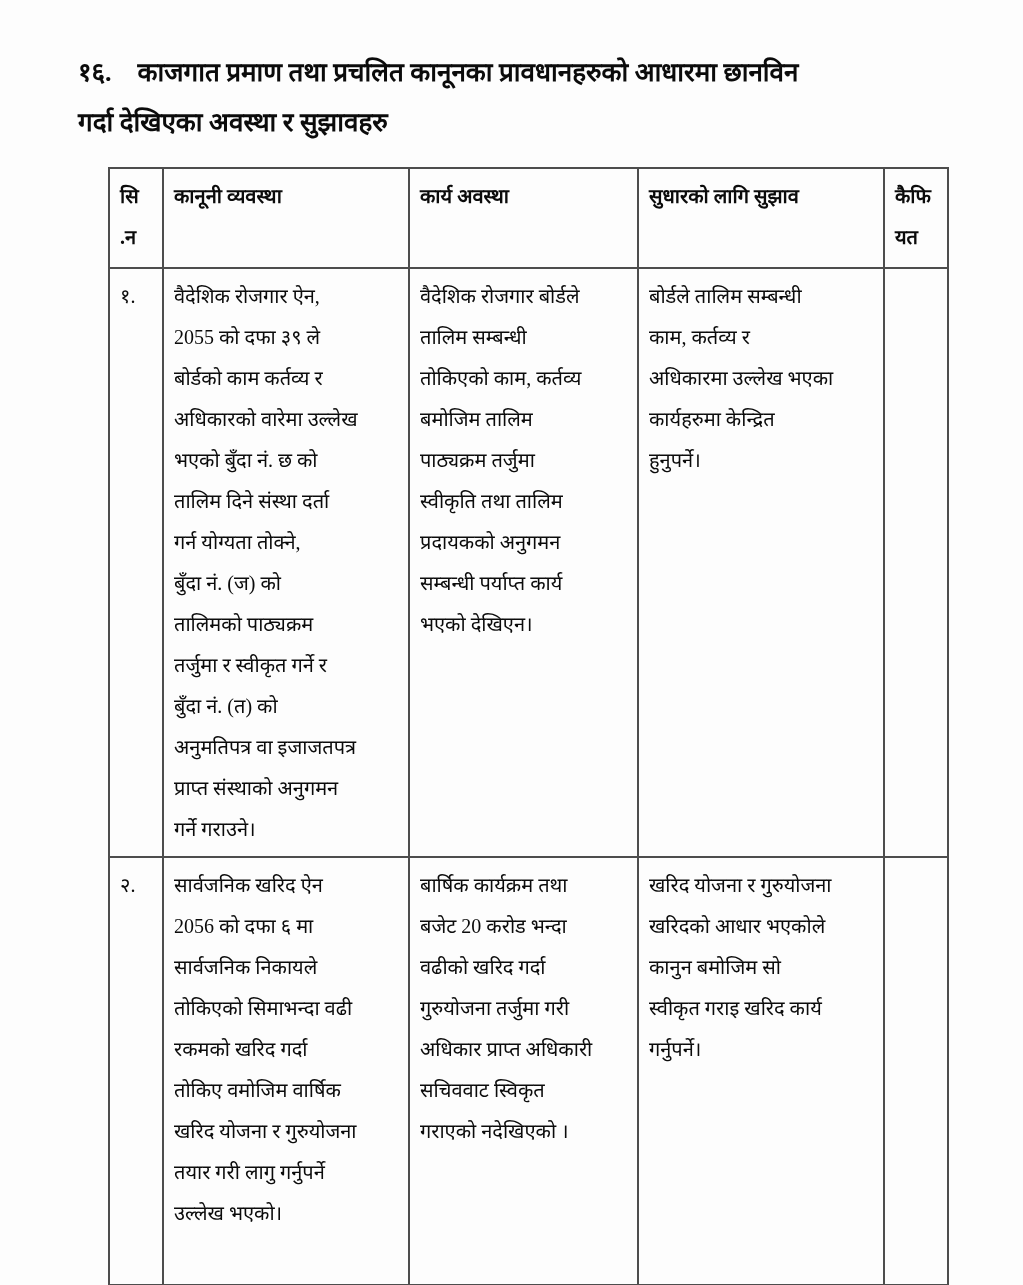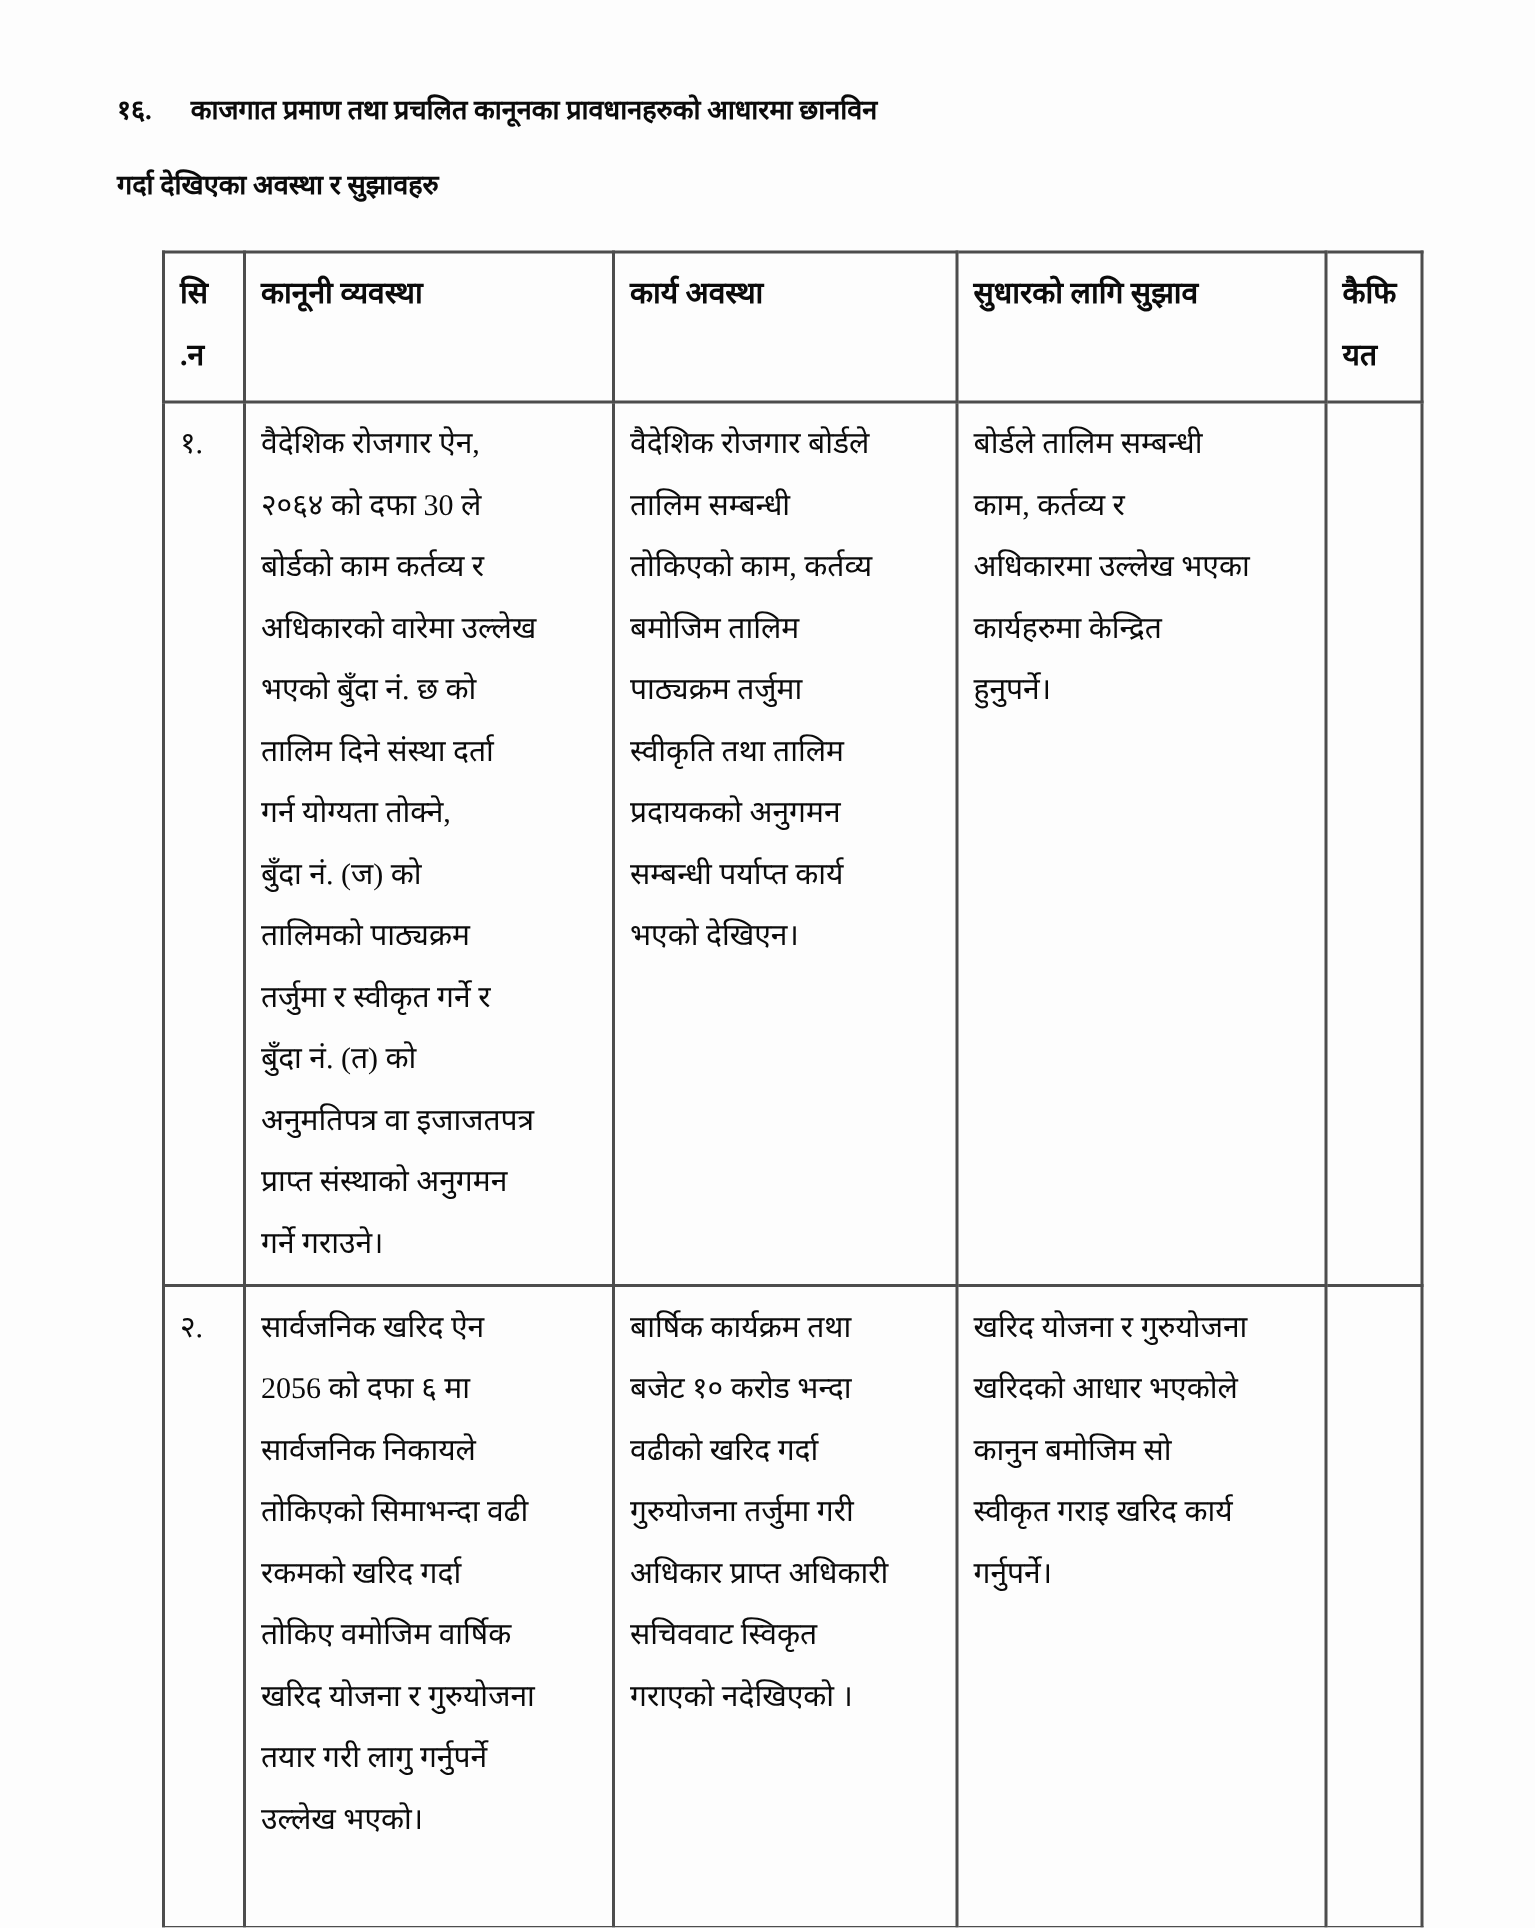--- a/index.html
+++ b/index.html
@@ -14,21 +14,21 @@
     width: 1023px;
     height: 1285px;
     background: #fdfdfd;
     overflow: hidden;
   }
   .heading {
     position: absolute;
     left: 78px;
     top: 48px;
     width: 880px;
-    font-size: 18px;
+    font-size: 26px;
     font-weight: bold;
     line-height: 50px;
     color: #0b0b0b;
   }
   .h-num {
     margin-right: 26px;
   }
   .h-text {
     white-space: pre-line;
   }
@@ -92,21 +92,21 @@
         <th>कार्य अवस्था</th>
         <th>सुधारको लागि सुझाव</th>
         <th>कैफि
 यत</th>
       </tr>
     </thead>
     <tbody>
       <tr class="row-1">
         <td>१.</td>
         <td>वैदेशिक रोजगार ऐन,
-२०६४ को दफा 30 ले
+2055 को दफा ३९ ले
 बोर्डको काम कर्तव्य र
 अधिकारको वारेमा उल्लेख
 भएको बुँदा नं. छ को
 तालिम दिने संस्था दर्ता
 गर्न योग्यता तोक्ने,
 बुँदा नं. (ज) को
 तालिमको पाठ्यक्रम
 तर्जुमा र स्वीकृत गर्ने र
 बुँदा नं. (त) को
 अनुमतिपत्र वा इजाजतपत्र
@@ -133,21 +133,21 @@
         <td>सार्वजनिक खरिद ऐन
 2056 को दफा ६ मा
 सार्वजनिक निकायले
 तोकिएको सिमाभन्दा वढी
 रकमको खरिद गर्दा
 तोकिए वमोजिम वार्षिक
 खरिद योजना र गुरुयोजना
 तयार गरी लागु गर्नुपर्ने
 उल्लेख भएको।</td>
         <td>बार्षिक कार्यक्रम तथा
-बजेट १० करोड भन्दा
+बजेट 20 करोड भन्दा
 वढीको खरिद गर्दा
 गुरुयोजना तर्जुमा गरी
 अधिकार प्राप्त अधिकारी
 सचिववाट स्विकृत
 गराएको नदेखिएको ।</td>
         <td>खरिद योजना र गुरुयोजना
 खरिदको आधार भएकोले
 कानुन बमोजिम सो
 स्वीकृत गराइ खरिद कार्य
 गर्नुपर्ने।</td>

